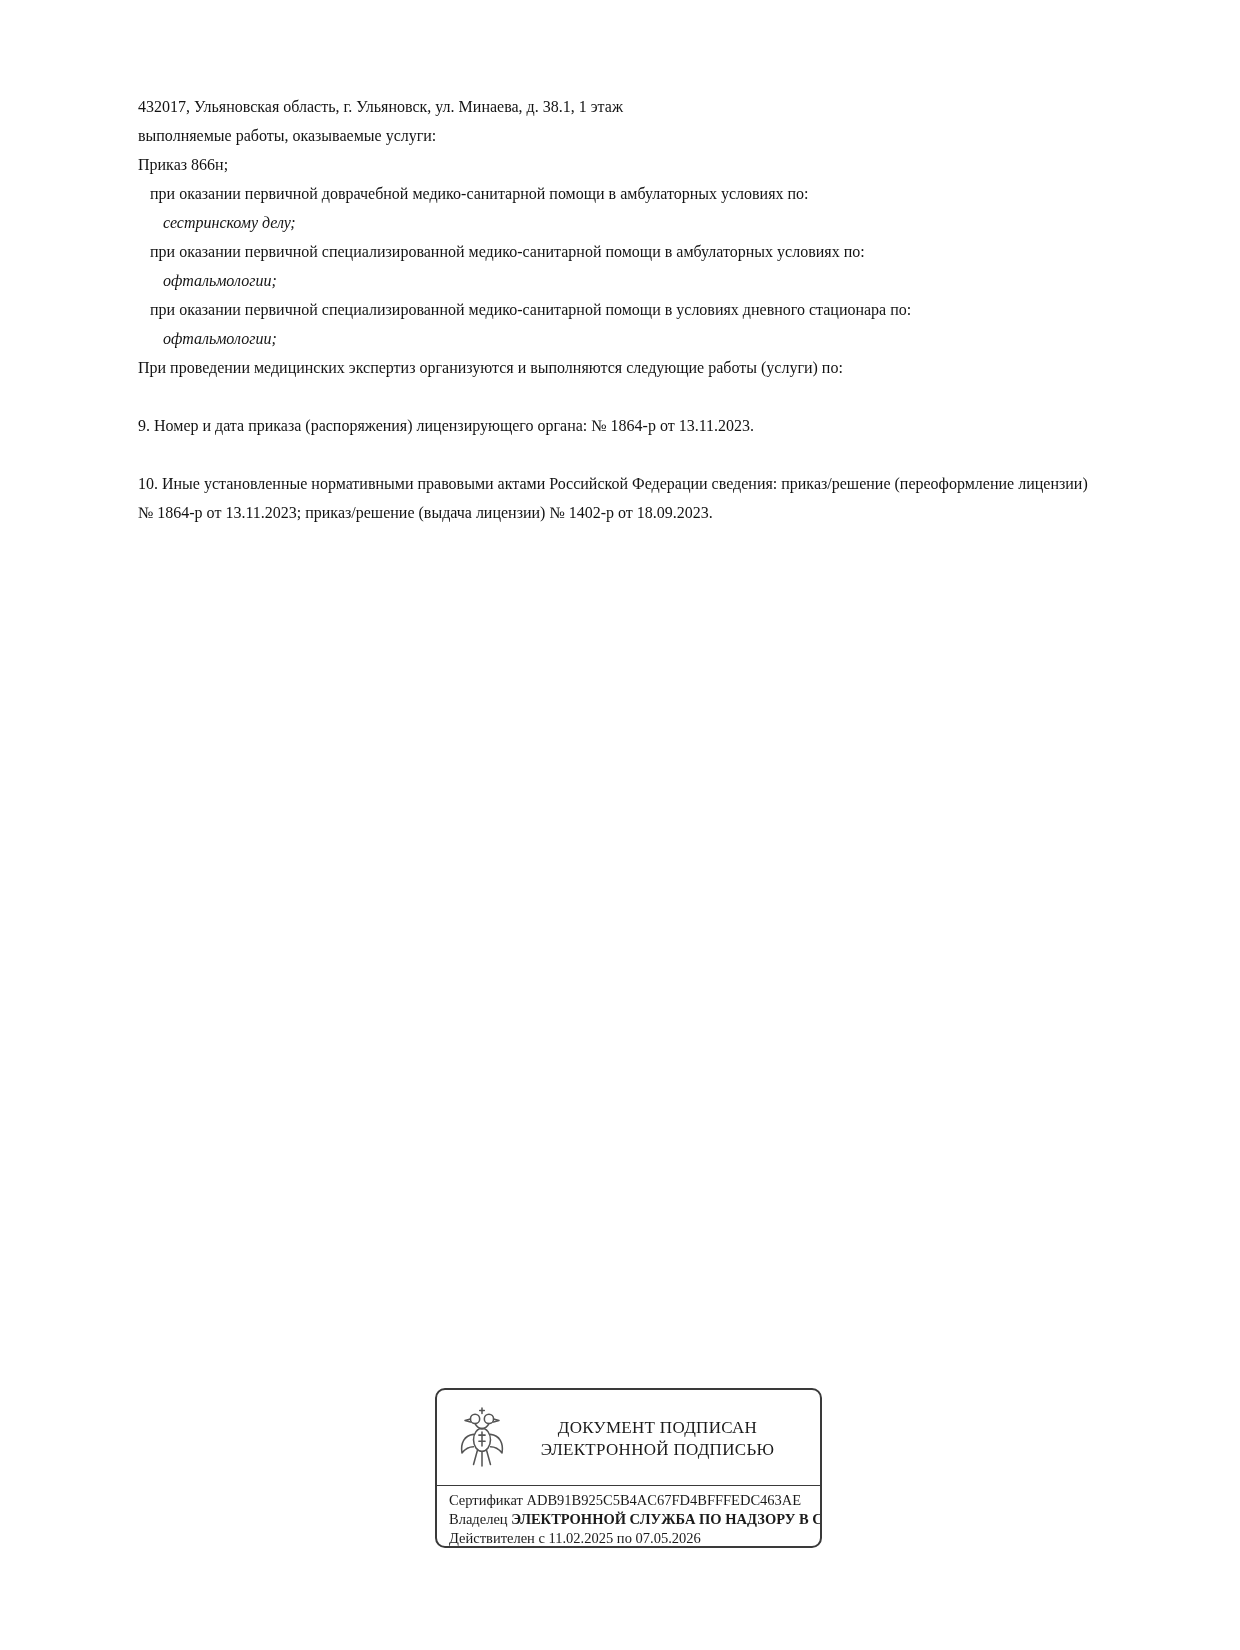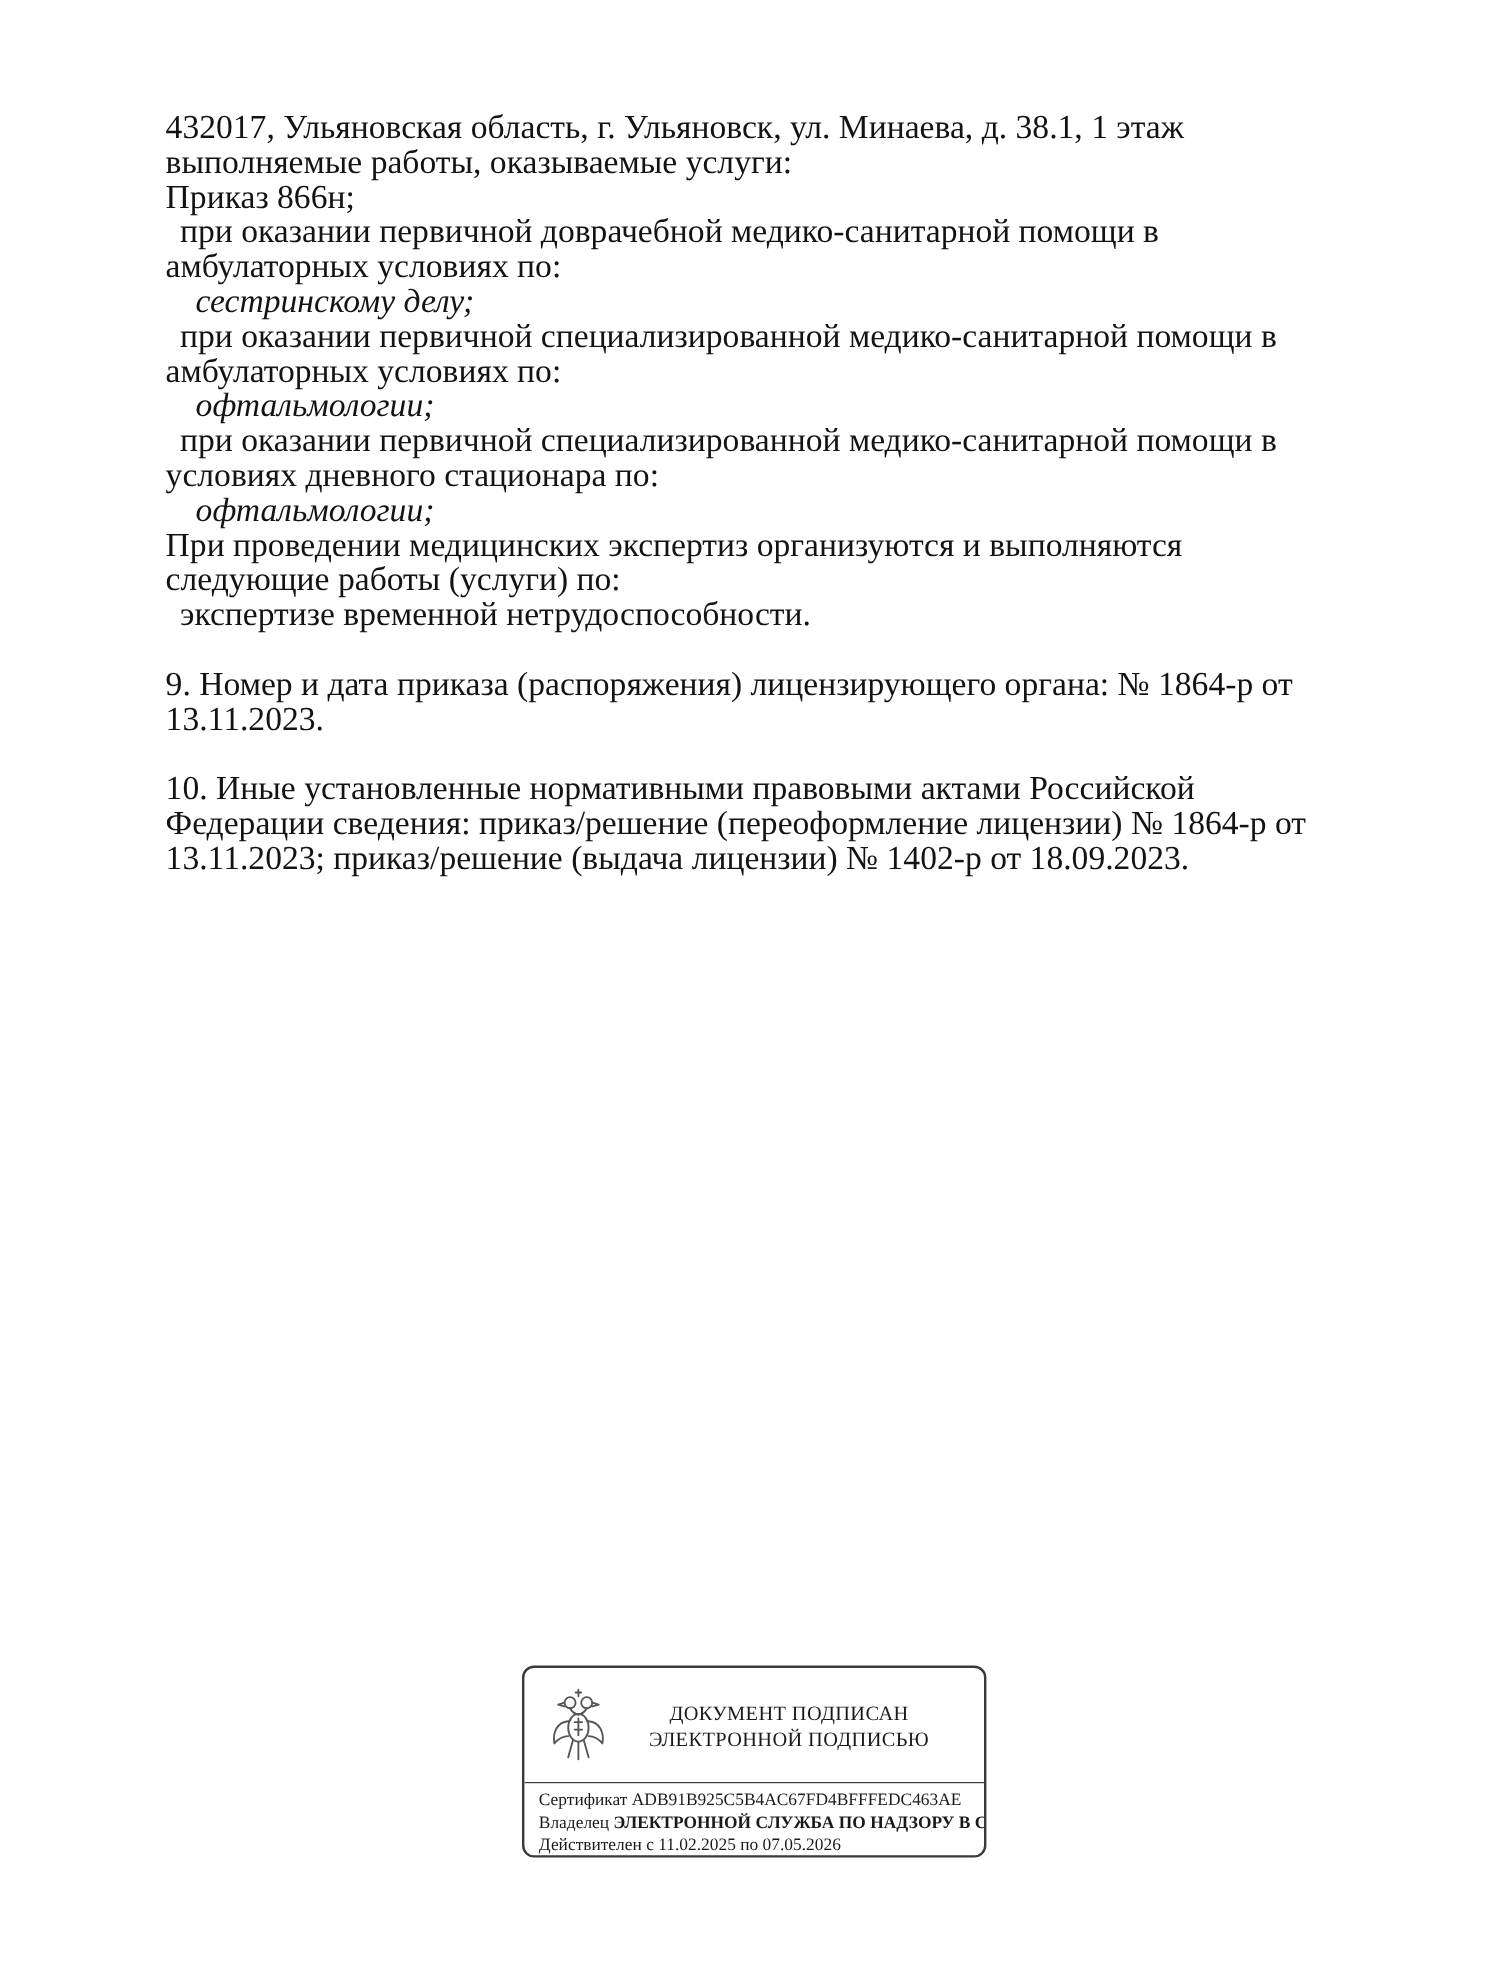--- a/index.html
+++ b/index.html
@@ -8,21 +8,21 @@
       position: relative;
       width: 1240px;
       height: 1650px;
       background: #ffffff;
       font-family: "Liberation Serif", "DejaVu Serif", serif;
       color: #131313;
       overflow: hidden;
     }
     .doc-body {
       padding: 92px 134px 0 138px;
-      font-size: 28px;
+      font-size: 16px;
       line-height: 29px;
     }
     .doc-body p { margin: 0; }
     .indent-1 { text-indent: 12px; }
     .indent-2 { text-indent: 25px; font-style: italic; }
     .gap { margin-top: 29px !important; }
 
     
     .stamp {
       position: absolute;
@@ -77,21 +77,20 @@
     <p>432017, Ульяновская область, г. Ульяновск, ул. Минаева, д. 38.1, 1 этаж</p>
     <p>выполняемые работы, оказываемые услуги:</p>
     <p>Приказ 866н;</p>
     <p class="indent-1">при оказании первичной доврачебной медико-санитарной помощи в амбулаторных условиях по:</p>
     <p class="indent-2">сестринскому делу;</p>
     <p class="indent-1">при оказании первичной специализированной медико-санитарной помощи в амбулаторных условиях по:</p>
     <p class="indent-2">офтальмологии;</p>
     <p class="indent-1">при оказании первичной специализированной медико-санитарной помощи в условиях дневного стационара по:</p>
     <p class="indent-2">офтальмологии;</p>
     <p>При проведении медицинских экспертиз организуются и выполняются следующие работы (услуги) по:</p>
-    <p class="indent-1">экспертизе временной нетрудоспособности.</p>
     <p class="gap">9. Номер и дата приказа (распоряжения) лицензирующего органа: № 1864-р от 13.11.2023.</p>
     <p class="gap">10. Иные установленные нормативными правовыми актами Российской Федерации сведения: приказ/решение (переоформление лицензии) № 1864-р от 13.11.2023; приказ/решение (выдача лицензии) № 1402-р от 18.09.2023.</p>
   </div>
 
   <div class="stamp">
     <div class="stamp-top">
       <span class="emblem">
         <svg viewBox="0 0 70 86" width="54" height="68" aria-hidden="true">
           <g fill="none" stroke="#555555" stroke-width="2" stroke-linecap="round" stroke-linejoin="round">
             <path d="M35 10 L35 3 M32 6 L38 6"></path>

